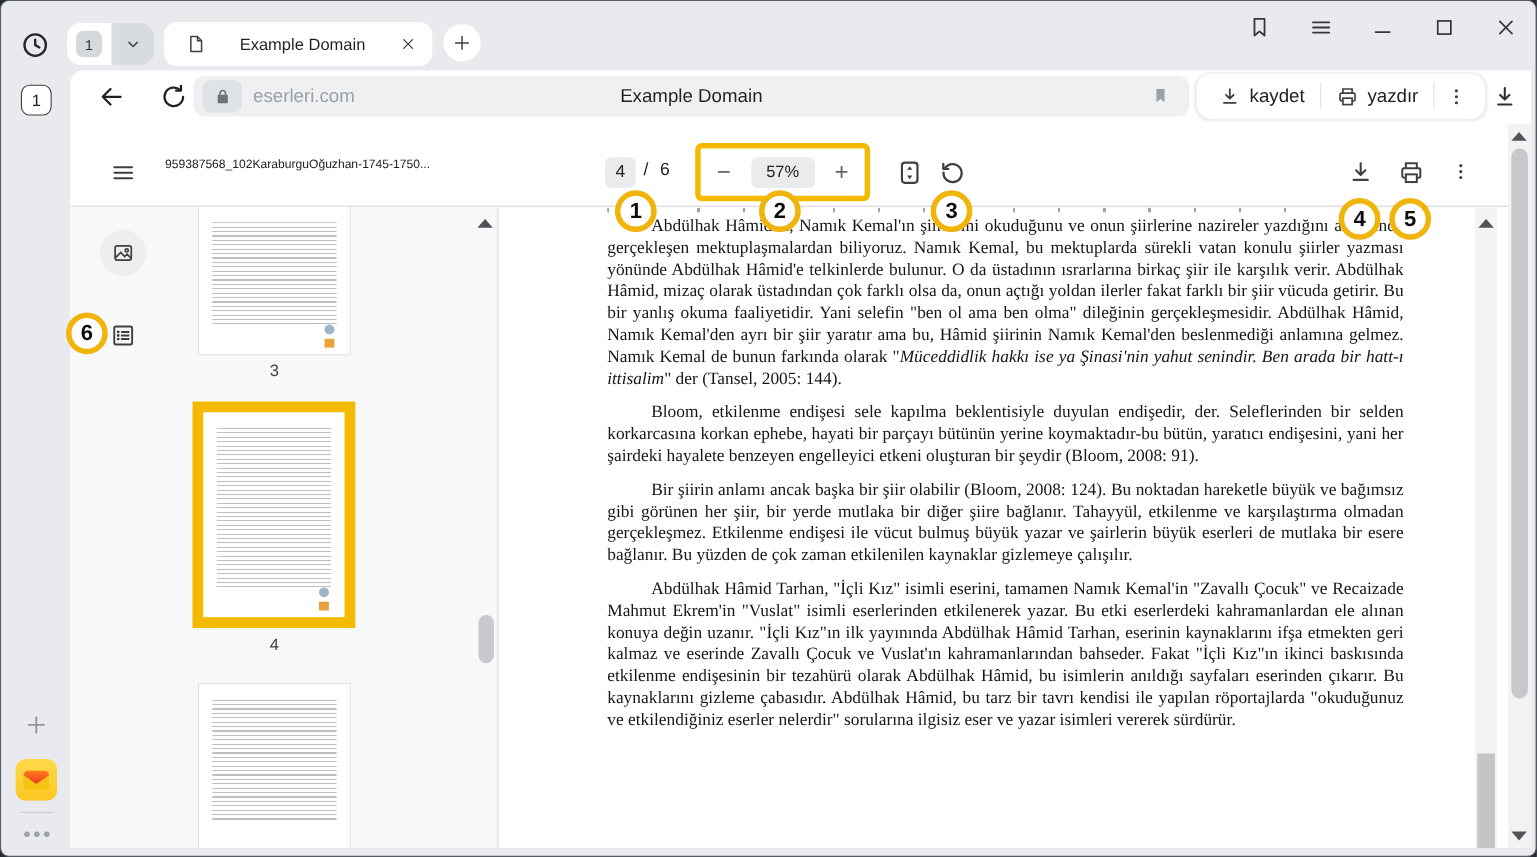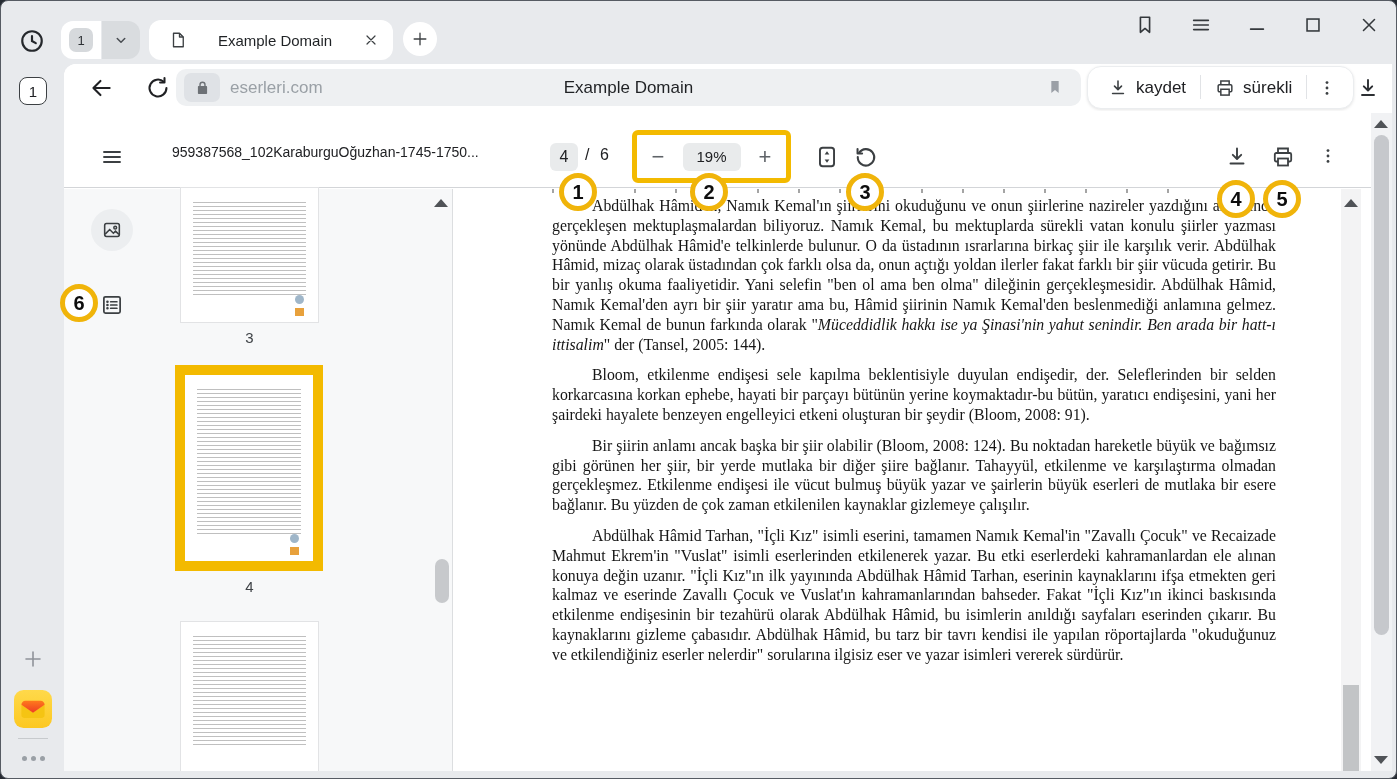--- a/index.html
+++ b/index.html
@@ -44,21 +44,21 @@
   .addr-bookmark { position:absolute; right:16px; top:8px; width:20px; height:20px; color:#9ba0a7; }
   .actions-group { position:absolute; left:1023px; top:2px; height:43px; background:#fff; border:1px solid #ebedef; border-radius:14px; box-shadow:0 1px 3px rgba(0,0,0,.10); display:flex; align-items:flex-start; padding:8px 6px; }
   .action-btn { display:flex; align-items:center; gap:8px; padding:0 14px; font-size:17px; color:#202124; height:100%; }
   .action-sep { width:1px; height:24px; background:#e1e3e6; }
   .action-kebab { width:40px; height:100%; display:flex; align-items:center; justify-content:center; color:#3c4043; }
   .downloads-btn { position:absolute; left:1291px; top:11px; width:26px; height:26px; color:#2c2f33; }
 
   
   .pdf-toolbar { position:absolute; top:47px; left:0; right:21px; height:77px; background:#fff; border-bottom:1px solid #d3d5d8; }
   .pdf-menu { position:absolute; left:36px; top:34px; width:24px; height:24px; color:#3c4043; }
-  .pdf-filename { position:absolute; left:86px; top:33px; width:392px; font-size:14px; color:#202124; white-space:nowrap; overflow:hidden;margin-left:22px; }
+  .pdf-filename { position:absolute; left:86px; top:33px; width:392px; font-size:11px; color:#202124; white-space:nowrap; overflow:hidden; }
   .page-box { position:absolute; left:486px; top:32px; width:28px; height:28px; background:#e9ebec; border-radius:6px; display:flex; align-items:center; justify-content:center; font-size:16px; color:#202124; }
   .page-sep { position:absolute; left:521px; top:35px; font-size:16px; color:#202124; }
   .page-total { position:absolute; left:536px; top:35px; font-size:16px; color:#202124; }
   .zoom-highlight { position:absolute; left:568px; top:19px; width:159px; height:53px; border:5px solid #F3BA00; border-radius:6px; display:flex; align-items:center; justify-content:space-between; padding:0 10px; }
   .zoom-btn { width:22px; height:22px; display:flex; align-items:center; justify-content:center; font-size:22px; color:#5f6368; }
   .zoom-box { width:58px; height:28px; background:#e9ebec; border-radius:6px; display:flex; align-items:center; justify-content:center; font-size:15px; color:#202124; }
   .fit-btn { position:absolute; left:750px; top:33px; width:26px; height:26px; color:#3c4043; }
   .rotate-btn { position:absolute; left:789px; top:33px; width:26px; height:26px; color:#3c4043; }
   .pdf-dl { position:absolute; left:1160px; top:33px; width:26px; height:26px; color:#3c4043; }
   .pdf-print { position:absolute; left:1206px; top:33px; width:26px; height:26px; color:#3c4043; }
@@ -256,21 +256,21 @@
         </div>
         <div class="action-sep"></div>
         <div class="action-btn">
           <span class="icon">
             <svg width="20" height="20" viewBox="0 0 24 24" fill="none" stroke="currentColor" stroke-width="1.8">
                 <path d="M7 8V3.5h10V8"></path>
                 <rect x="3.8" y="8" width="16.4" height="8.5" rx="1.5"></rect>
                 <rect x="7" y="13.5" width="10" height="7" fill="#fff"></rect>
               </svg>
           </span>
-          <span>sürekli</span>
+          <span>yazdır</span>
         </div>
         <div class="action-sep"></div>
         <div class="action-kebab">
           <svg width="20" height="20" viewBox="0 0 24 24" fill="currentColor">
               <circle cx="12" cy="5.5" r="1.7"></circle>
               <circle cx="12" cy="12" r="1.7"></circle>
               <circle cx="12" cy="18.5" r="1.7"></circle>
             </svg>
         </div>
       </div>
@@ -290,21 +290,21 @@
           </svg>
       </span>
       <span class="pdf-filename">959387568_102KaraburguOğuzhan-1745-1750...</span>
 
       <span class="page-box">4</span>
       <span class="page-sep">/</span>
       <span class="page-total">6</span>
 
       <div class="zoom-highlight">
         <span class="zoom-btn">−</span>
-        <span class="zoom-box">19%</span>
+        <span class="zoom-box">57%</span>
         <span class="zoom-btn">+</span>
       </div>
 
       <span class="icon fit-btn">
         <svg width="26" height="26" viewBox="0 0 24 24">
             <rect x="5.5" y="3.5" width="13" height="17" rx="2.5" fill="none" stroke="currentColor" stroke-width="1.8"></rect>
             <path d="M12 6.6l2.2 3h-4.4z" fill="currentColor"></path>
             <path d="M12 17.4l2.2-3h-4.4z" fill="currentColor"></path>
           </svg>
       </span>

